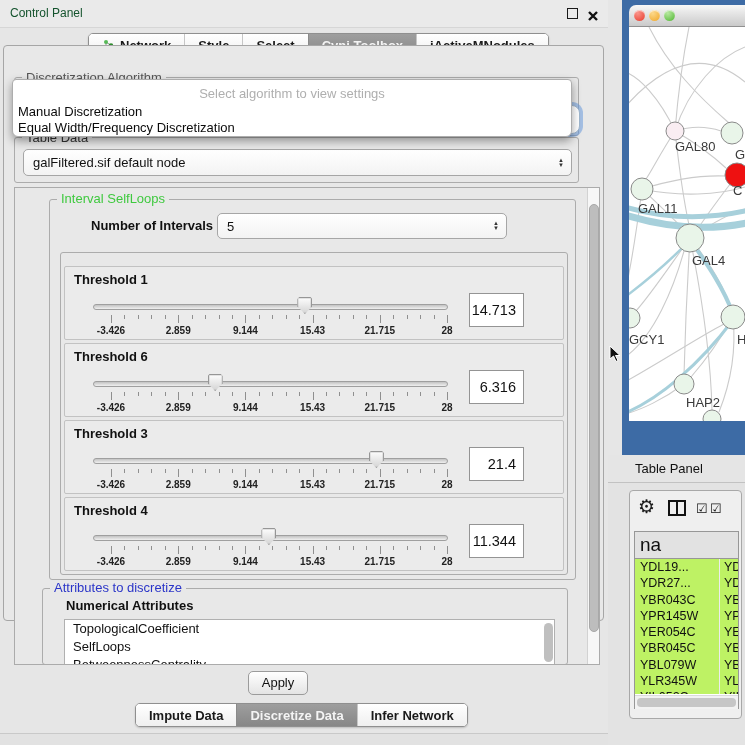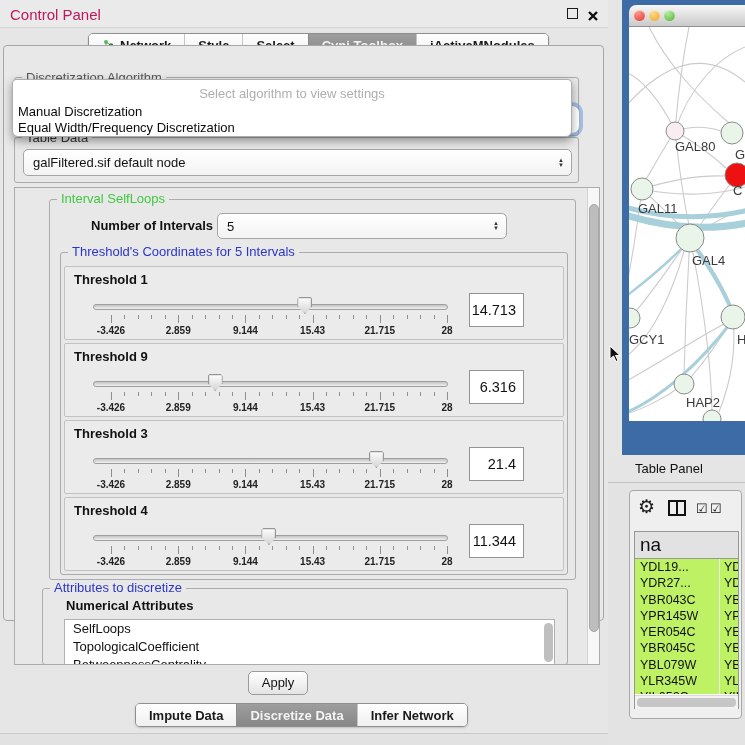--- a/index.html
+++ b/index.html
@@ -1,20 +1,20 @@
 <!DOCTYPE html>
 <html><head>
 <meta charset="utf-8">
 <style>
 *{margin:0;padding:0;box-sizing:border-box}
 body{font-family:"Liberation Sans",sans-serif;background:#E6E6E6}
 #screen{position:relative;width:745px;height:745px;overflow:hidden;background:#E6E6E6}
 
 #titlebar{position:absolute;left:0;top:0;width:608px;height:28px;background:#EAEAEA;border-bottom:1px solid #D6D6D6}
-#cp-title{position:absolute;left:10px;top:6px;font-size:15px;color:#be185d}
+#cp-title{position:absolute;left:10px;top:6px;font-size:12px;color:#14532d}
 #float-btn{position:absolute;left:567px;top:8px;width:11px;height:11px;border:1.5px solid #1a1a1a;background:transparent}
 #close-btn{position:absolute;left:587px;top:8px;width:12px;height:12px}
 #cp-panel{position:absolute;left:3px;top:45px;width:601px;height:576px;background:#E8E8E8;border:1px solid #A6A6A6;border-radius:4px}
 .group{position:absolute;border:1px solid #ACACAC;border-radius:3px}
 .glabel{position:absolute;background:#E8E8E8;padding:0 4px;font-size:13px;color:#333;z-index:2;line-height:14px;white-space:nowrap}
 .combo{position:absolute;background:linear-gradient(#FFFFFF,#F3F3F3);border:1px solid #A6A6A6;border-radius:5px;font-size:13px;color:#111;display:flex;align-items:center;padding-left:9px}
 .spin{position:absolute;right:7px;top:50%;transform:translateY(-50%);display:flex;flex-direction:column;align-items:center;font-size:6px;line-height:5px;color:#333}
 
 .tabbar{position:absolute;display:inline-flex;height:24px;border:1px solid #8F8F8F;border-radius:5px;overflow:hidden;background:#fff;box-shadow:0 1px 2px rgba(0,0,0,.18)}
 .tab{display:flex;align-items:center;gap:5px;padding:0 13px;font-size:13px;font-weight:700;color:#1a1a1a;background:linear-gradient(#FFFFFF,#EFEFEF);border-left:1px solid #C6C6C6;cursor:default}
@@ -132,21 +132,20 @@
       <div class="glabel" style="left:72px;top:31px;font-weight:700;color:#111;background:transparent">Number of Intervals</div>
       <div class="combo" style="left:202px;top:25px;width:290px;height:26px">
         <span>5</span>
         <span class="spin">
             <span>▲</span>
             <span>▼</span>
           </span>
       </div>
 
       <div class="group" style="left:45px;top:64px;width:508px;height:323px"></div>
-      <div class="glabel" style="left:53px;top:57px;color:#2B35C8">Threshold's Coordinates for 5 Intervals</div>
 
       <div id="thr-host">
           <div class="thr" style="left: 49px; top: 78px;">
             <div class="thr-label">Threshold 1</div>
             <div class="thr-track"></div>
             <div class="thr-handle" style="left: 232.372px;"></div>
             <div class="tick" style="left: 46px; top: 48px; height: 8px;"></div>
             <div class="tick" style="left: 59.44px; top: 48px; height: 4px;"></div>
             <div class="tick" style="left: 72.88px; top: 48px; height: 4px;"></div>
             <div class="tick" style="left: 86.32px; top: 48px; height: 4px;"></div>
@@ -174,21 +173,21 @@
             <div class="tick" style="left: 382px; top: 48px; height: 8px;"></div>
             <div class="ticklab" style="left: 16px; top: 58px;">-3.426</div>
             <div class="ticklab" style="left: 83.2px; top: 58px;">2.859</div>
             <div class="ticklab" style="left: 150.4px; top: 58px;">9.144</div>
             <div class="ticklab" style="left: 217.6px; top: 58px;">15.43</div>
             <div class="ticklab" style="left: 284.8px; top: 58px;">21.715</div>
             <div class="ticklab" style="left: 352px; top: 58px;">28</div>
             <input class="thr-val" readonly="" value="14.713" style="">
           </div>
           <div class="thr" style="left: 49px; top: 155px;">
-            <div class="thr-label">Threshold 9</div>
+            <div class="thr-label">Threshold 6</div>
             <div class="thr-track"></div>
             <div class="thr-handle" style="left: 142.66px;"></div>
             <div class="tick" style="left: 46px; top: 48px; height: 8px;"></div>
             <div class="tick" style="left: 59.44px; top: 48px; height: 4px;"></div>
             <div class="tick" style="left: 72.88px; top: 48px; height: 4px;"></div>
             <div class="tick" style="left: 86.32px; top: 48px; height: 4px;"></div>
             <div class="tick" style="left: 99.76px; top: 48px; height: 4px;"></div>
             <div class="tick" style="left: 113.2px; top: 48px; height: 8px;"></div>
             <div class="tick" style="left: 126.64px; top: 48px; height: 4px;"></div>
             <div class="tick" style="left: 140.08px; top: 48px; height: 4px;"></div>
@@ -294,22 +293,22 @@
             <div class="ticklab" style="left: 352px; top: 58px;">28</div>
             <input class="thr-val" readonly="" value="11.344" style="">
           </div>
         </div>
 
       <div class="group" style="left:27px;top:400px;width:526px;height:77px"></div>
       <div class="glabel" style="left:35px;top:393px;color:#2B35C8">Attributes to discretize</div>
       <div class="glabel" style="left:47px;top:411px;font-weight:700;color:#111;background:transparent">Numerical Attributes</div>
       <div id="attr-list">
         <div id="attr-list-items">
+            <div class="listitem">TopologicalCoefficient</div>
             <div class="listitem">SelfLoops</div>
-            <div class="listitem">TopologicalCoefficient</div>
             <div class="listitem">BetweennessCentrality</div>
           </div>
         <div id="attr-thumb"></div>
       </div>
 
       <div id="vscroll-track"></div>
       <div id="vscroll-thumb"></div>
     </div>
 
     <div id="apply-btn">Apply</div>

